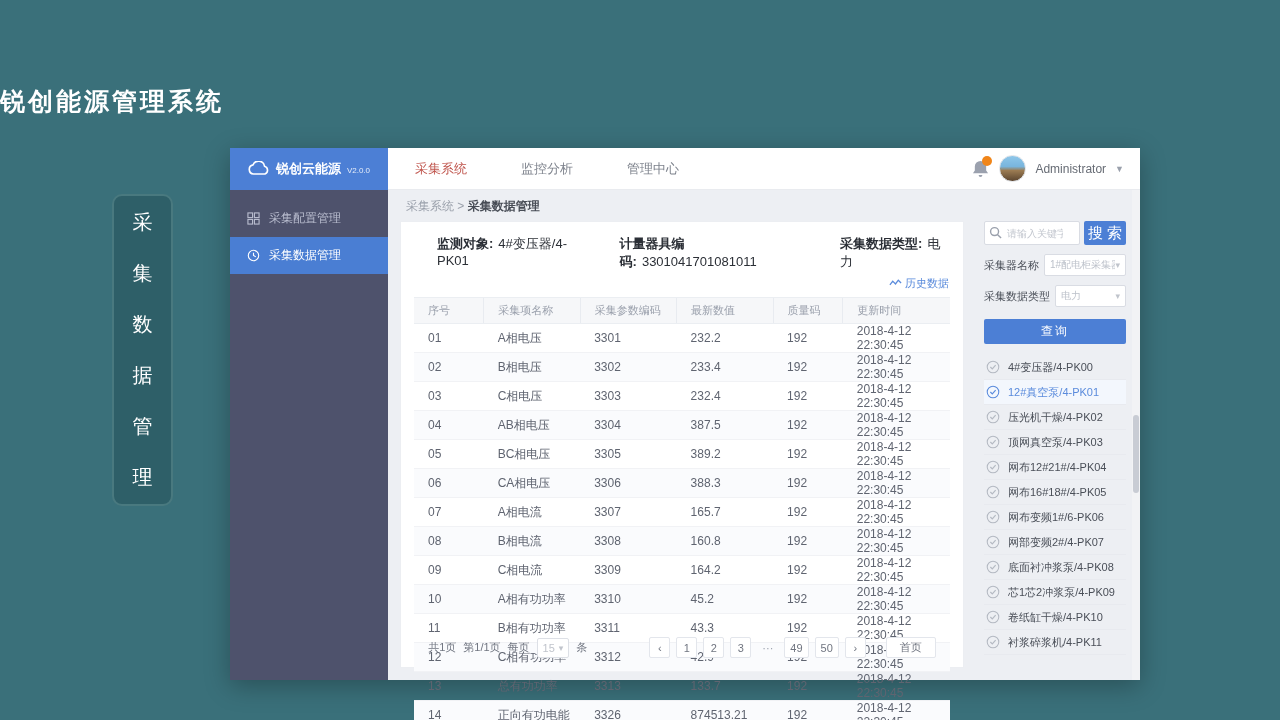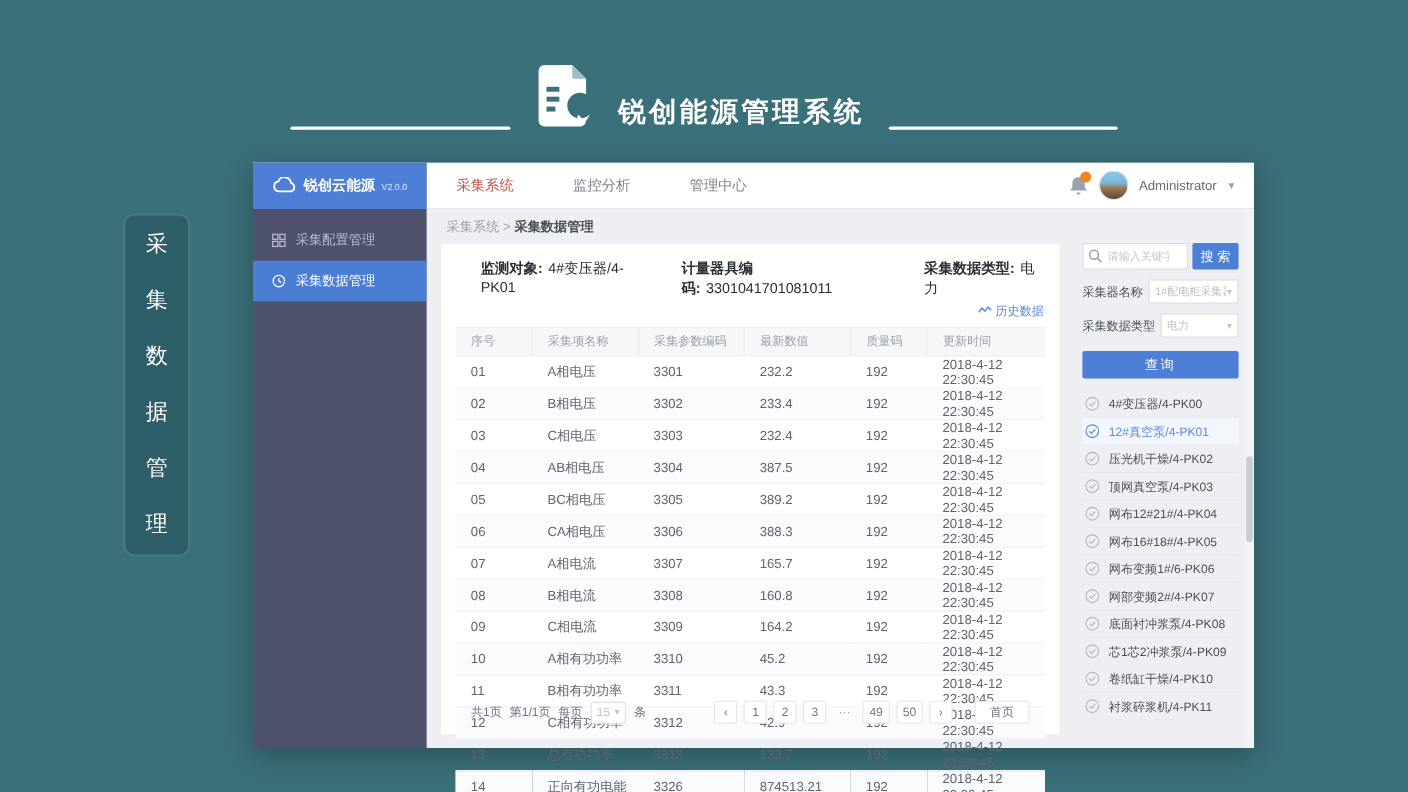--- a/index.html
+++ b/index.html
@@ -1,21 +1,21 @@
 <!DOCTYPE html>
 <html><head>
 <meta charset="utf-8">
 <style>
   * { margin:0; padding:0; box-sizing:border-box; }
   html,body { width:1280px; height:720px; overflow:hidden; }
   body { font-family:"Liberation Sans","DejaVu Sans",sans-serif; background:#3a707a; position:relative; }
 
   
-  .banner { position:absolute; top:38px; left:0; width:100%; height:80px;
-            display:flex; align-items:flex-end; justify-content:center; gap:22px; }
+  .banner { position:absolute; top:50px; left:0; width:100%; height:80px;
+            display:flex; align-items:flex-start; justify-content:center; gap:22px;flex-direction:column; }
   .banner-line { height:3px; background:#ffffff; border-radius:2px; }
   .banner-line.left { width:200px; } .banner-line.right { width:208px; }
   .banner-title { color:#ffffff; font-size:25px; font-weight:bold; letter-spacing:3px; }
   .banner-icon { width:54px; height:62px; }
 
   
   .side-tag { position:absolute; left:112px; top:194px; width:61px; height:312px;
               background:#2e5f68; border:2px solid #49797f; border-radius:10px;
               display:flex; flex-direction:column; align-items:center; justify-content:center; gap:0; }
   .side-tag span { color:#ffffff; font-size:20px; line-height:51px; }
@@ -85,21 +85,21 @@
 
   
   .panel { width:142px; flex:0 0 142px; margin:2px 14px 0 20px; font-size:12px; }
   .search-row { display:flex; gap:4px; }
   .search-box { flex:1; position:relative; }
   .search-input { width:100%; height:24px; border:1px solid #d9dce3; border-radius:2px; background:#fff;
                   font-size:10px; padding:0 16px 0 22px; color:#606266; outline:none;
                   font-family:"Liberation Sans","DejaVu Sans",sans-serif; }
   .search-input::placeholder { color:#c3c7cf; }
   .search-icon { position:absolute; left:5px; top:5px; }
-  .btn-blue { background:#4c7fd5; color:#fff; border:none; border-radius:2px; font-size:12px; cursor:pointer;
+  .btn-blue { background:#4c7fd5; color:#fff; border:none; border-radius:2px; font-size:15px; cursor:pointer;
               font-family:"Liberation Sans","DejaVu Sans",sans-serif; }
   .search-btn { width:42px; height:24px; }
   .field-row { display:flex; align-items:center; margin-top:9px; gap:5px; }
   .field-label { font-size:11px; color:#4a4f58; white-space:nowrap; flex:0 0 auto; }
   .field-box { flex:1; height:22px; border:1px solid #d9dce3; border-radius:2px; background:#fff;
                display:flex; align-items:center; justify-content:space-between; padding:0 5px; cursor:pointer; min-width:0; }
   .field-value { color:#bcc1ca; font-size:10px; white-space:nowrap; overflow:hidden; }
   .field-caret { color:#c0c4cc; font-size:9px; }
   .query-btn { width:100%; height:25px; margin-top:12px; font-size:12px; letter-spacing:2px; }
   .device-list { margin-top:11px; }

